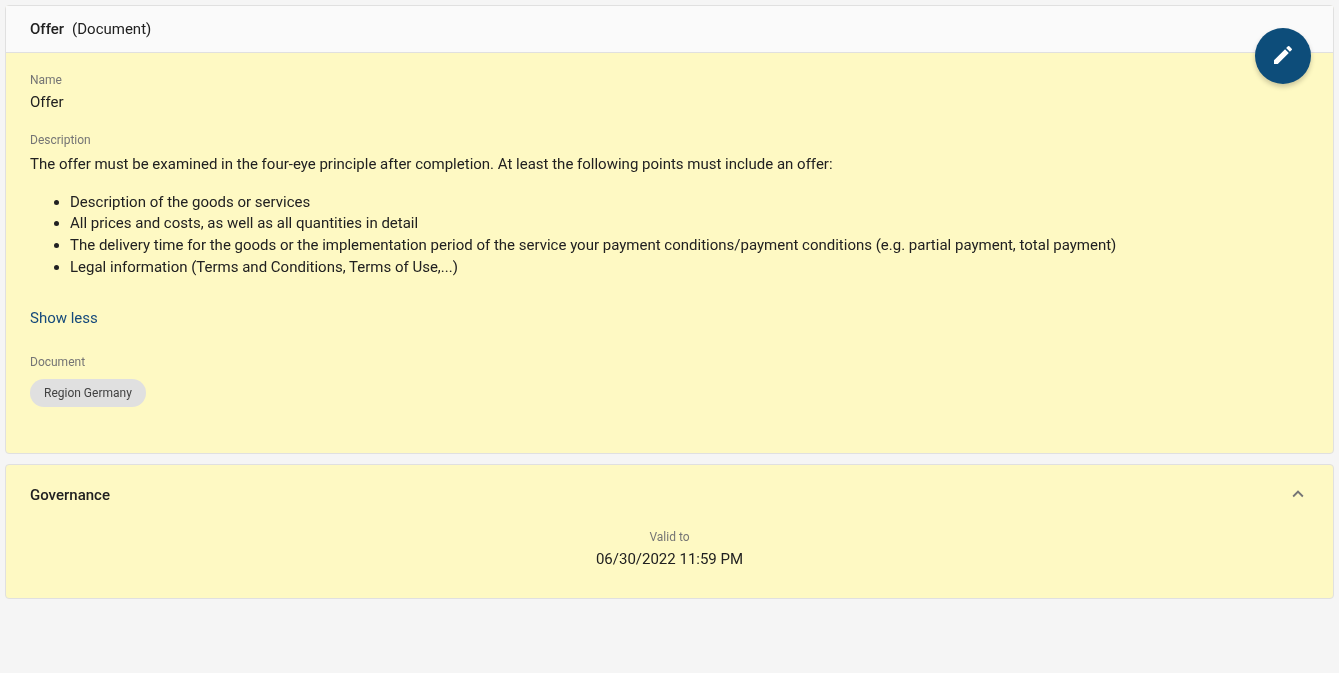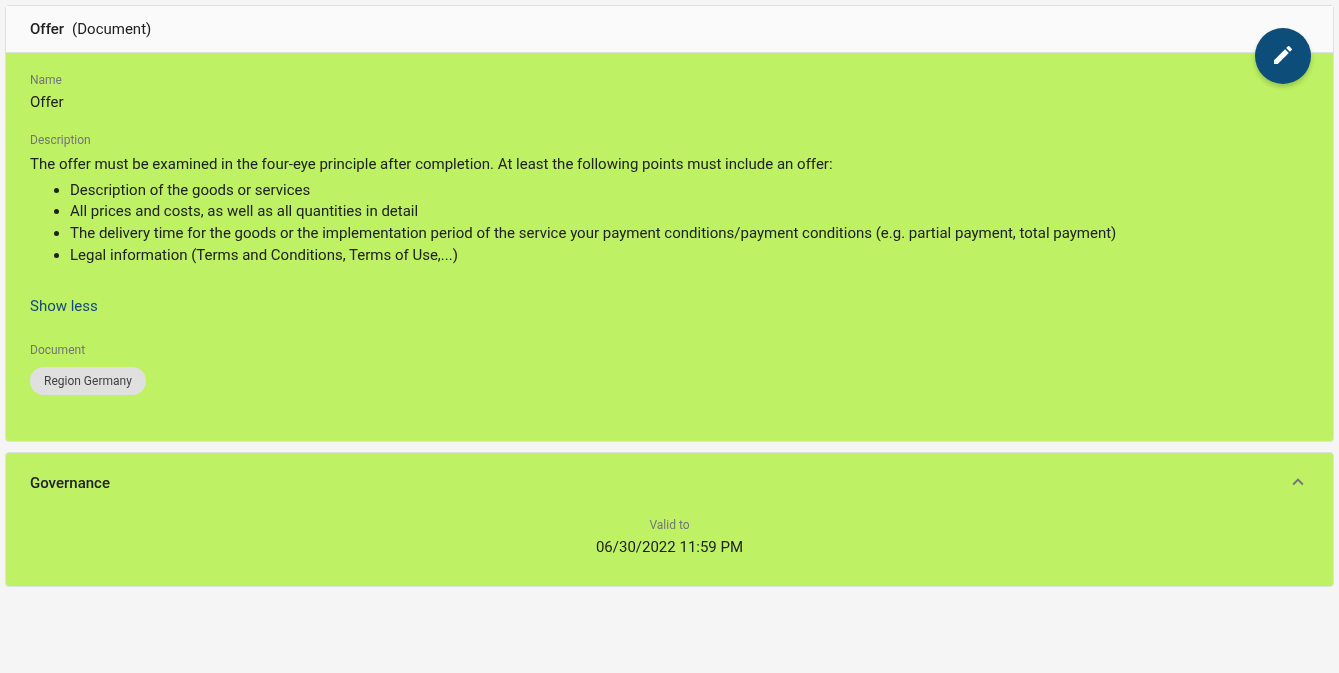--- a/index.html
+++ b/index.html
@@ -8,21 +8,21 @@
     padding: 0;
   }
   body {
     font-family: -apple-system, BlinkMacSystemFont, "Segoe UI", Roboto, "Helvetica Neue", Arial, sans-serif;
     background: #f5f5f5;
     color: #212121;
     font-size: 14px;
     padding: 5px;
   }
   .card {
-    background: #bef264;
+    background: #fef9c3;
     border: 1px solid #e0e0e0;
     border-radius: 4px;
     margin-bottom: 10px;
     position: relative;
   }
   .card-header {
     padding: 14px 24px;
     border-bottom: 1px solid #e0e0e0;
     background: #fafafa;
     display: flex;
@@ -54,21 +54,21 @@
   .field-value {
     font-size: 15px;
     color: #212121;
   }
   .description-text {
     font-size: 15px;
     color: #212121;
     line-height: 1.5;
   }
   .description-text ul {
-    margin-top: 4px;
+    margin-top: 16px;
     padding-left: 40px;
   }
   .description-text ul li {
     line-height: 1.45;
     font-size: 15px;
   }
   .show-less {
     color: #164a7b;
     font-size: 15px;
     cursor: pointer;

